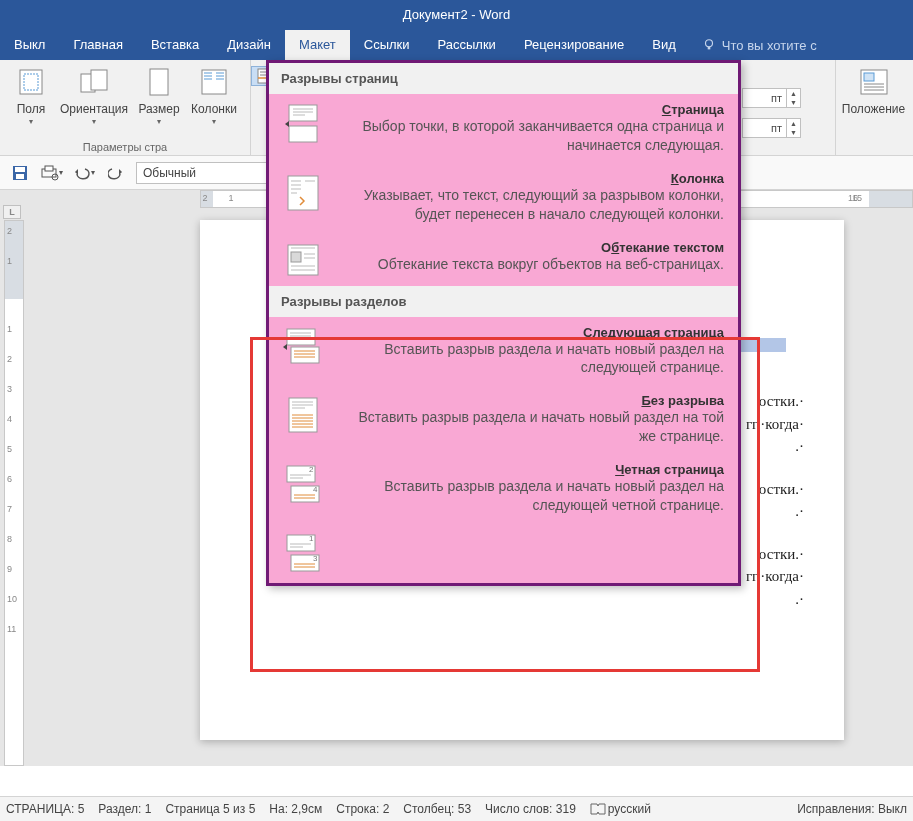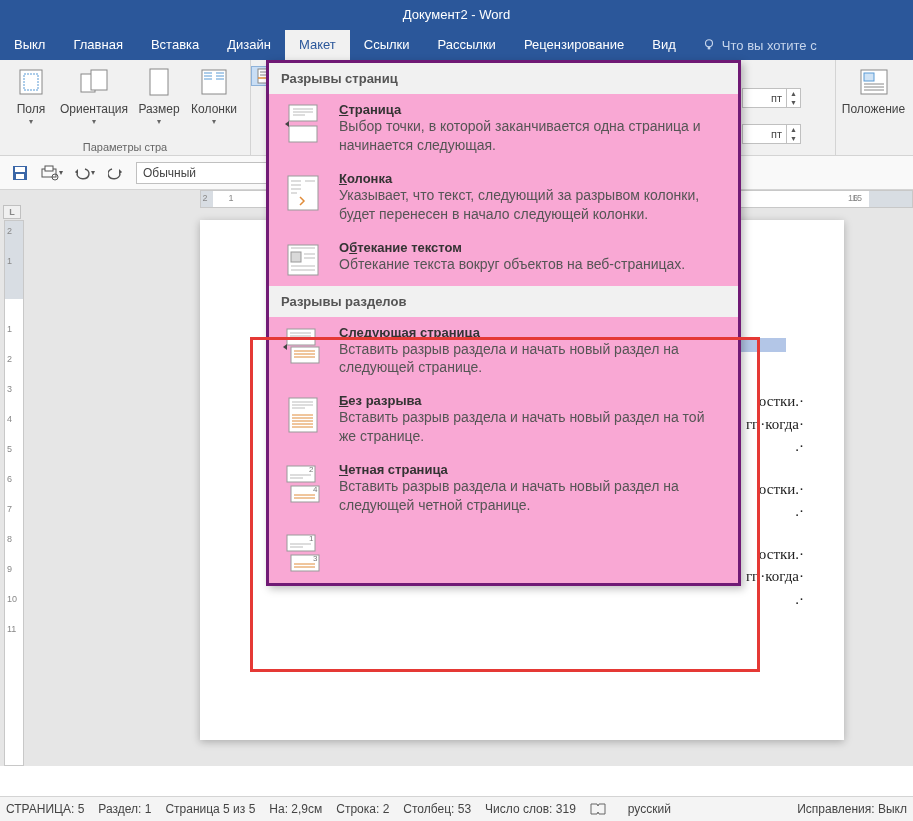--- a/index.html
+++ b/index.html
@@ -108,21 +108,21 @@
     display: flex; align-items: center; gap: 4px;
     padding: 2px 6px;
     font-size: 12px;
     cursor: pointer;
   }
   .small-btn.active {
     background: #c9def5;
     border: 1px solid #8eb2d9;
     padding: 1px 5px;
   }
-  .spinner-col { display:flex; flex-direction:column; gap:16px; padding-top:4px; align-items:flex-end;}
+  .spinner-col { display:flex; flex-direction:column; gap:10px; padding-top:4px; align-items:flex-end;}
   .spinner {
     display: flex;
     align-items: center;
     border: 1px solid #c0c0c0;
     background: #fff;
     height: 20px;
     font-size: 11px;
   }
   .spinner .val { width: 28px; text-align: right; padding-right: 4px; }
   .spinner .unit { padding-right: 4px;}
@@ -245,20 +245,21 @@
     font-weight: bold;
     color:#555;
     font-size:13px;
   }
   .dd-item {
     display:flex;
     gap: 16px;
     padding: 8px 14px;
     cursor:pointer;
     align-items:flex-start;
+    text-align:right;
   }
   .dd-item .dd-icon {
     width: 40px;
     flex-shrink:0;
     display:flex; align-items:center; justify-content:center;
     padding-top:2px;
   }
   .dd-item .dd-text { flex:1; }
   .dd-item .dd-title { font-weight:bold; color:#333;}
   .dd-item .dd-desc { color:#555; font-size:14px; line-height:1.35;}
@@ -279,21 +280,21 @@
     background:#f4f4f4;
     border-top:1px solid #d4d4d4;
     display:flex;
     align-items:center;
     gap: 14px;
     padding: 0 6px;
     font-size:12px;
     color:#444;
   }
   .statusbar .spacer { flex:1; }
-  .statusbar .lang { display:flex; align-items:center; gap:22px;}
+  .statusbar .lang { display:flex; align-items:center; gap:2px;}
 
   svg { display:block; }
 </style>
 </head>
 <body>
 
 <div class="titlebar">
   <span>Документ2 - Word</span>
 </div>
 

